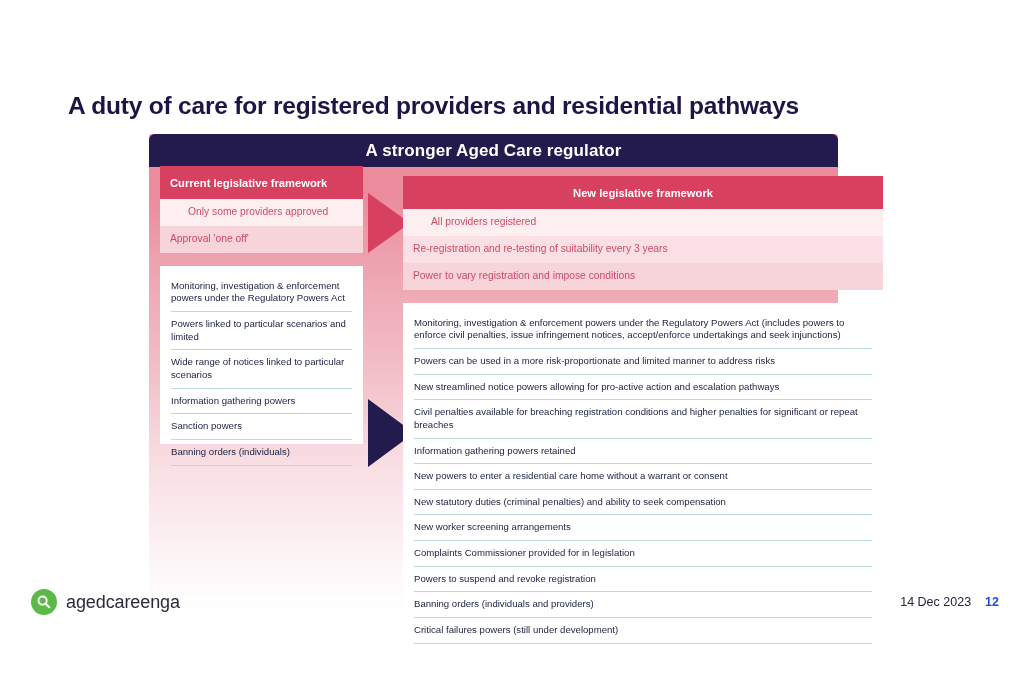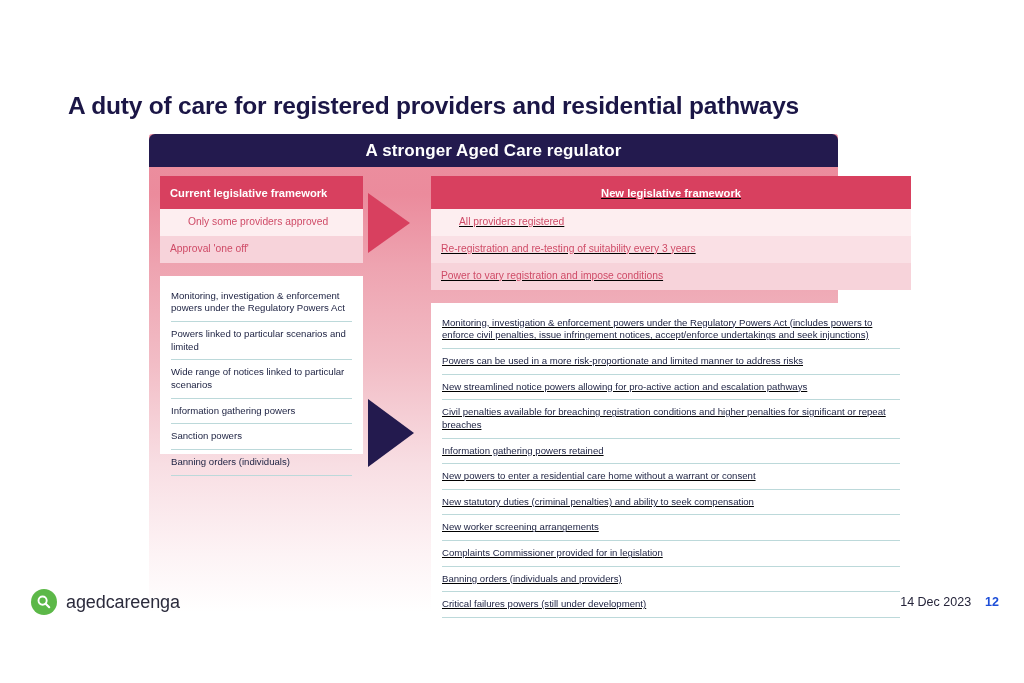--- a/index.html
+++ b/index.html
@@ -62,29 +62,28 @@
     color: #ffffff;
     font-size: 17px;
     font-weight: bold;
     letter-spacing: 0.1px;
   }
 
   
   .col-left {
     position: absolute;
     left: 11px;
-    top: 42px;
+    top: 32px;
     width: 203px;
   }
   .col-right {
     position: absolute;
-    left: 282px;
+    left: 254px;
     top: 42px;
     width: 480px;
-    text-decoration: underline;
   }
 
   .col-head {
     background: #d8405f;
     color: #ffffff;
     font-size: 11.2px;
     font-weight: bold;
     padding: 8px 10px;
     box-sizing: border-box;
     height: 33px;
@@ -233,20 +232,21 @@
     <div class="powers-card">
       <div class="power-row">Monitoring, investigation &amp; enforcement powers under the Regulatory Powers Act (includes powers to enforce civil penalties, issue infringement notices, accept/enforce undertakings and seek injunctions)</div>
       <div class="power-row">Powers can be used in a more risk-proportionate and limited manner to address risks</div>
       <div class="power-row">New streamlined notice powers allowing for pro-active action and escalation pathways</div>
       <div class="power-row">Civil penalties available for breaching registration conditions and higher penalties for significant or repeat breaches</div>
       <div class="power-row">Information gathering powers retained</div>
       <div class="power-row">New powers to enter a residential care home without a warrant or consent</div>
       <div class="power-row">New statutory duties (criminal penalties) and ability to seek compensation</div>
       <div class="power-row">New worker screening arrangements</div>
       <div class="power-row">Complaints Commissioner provided for in legislation</div>
+      <div class="power-row">Powers to suspend and revoke registration</div>
       <div class="power-row">Banning orders (individuals and providers)</div>
       <div class="power-row">Critical failures powers (still under development)</div>
     </div>
   </div>
 
 </div>
 
 <div class="footer-logo">
   <span class="logo-mark">
     <svg width="16" height="16" viewBox="0 0 16 16">

